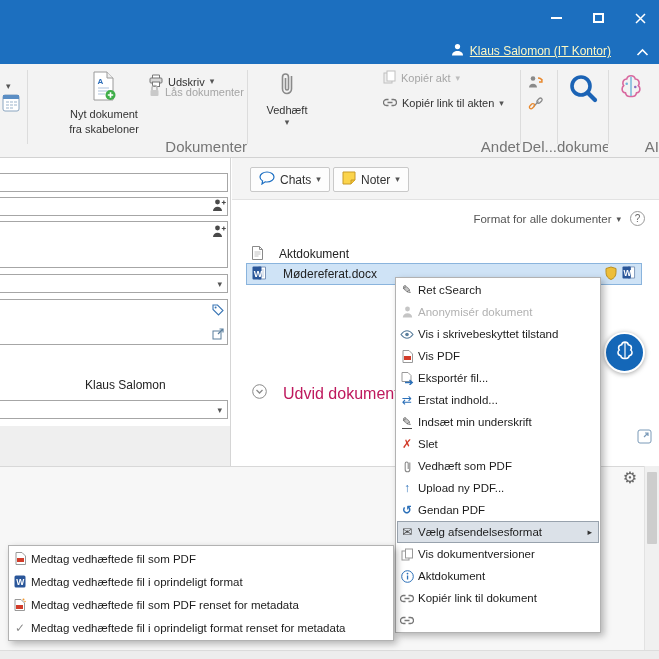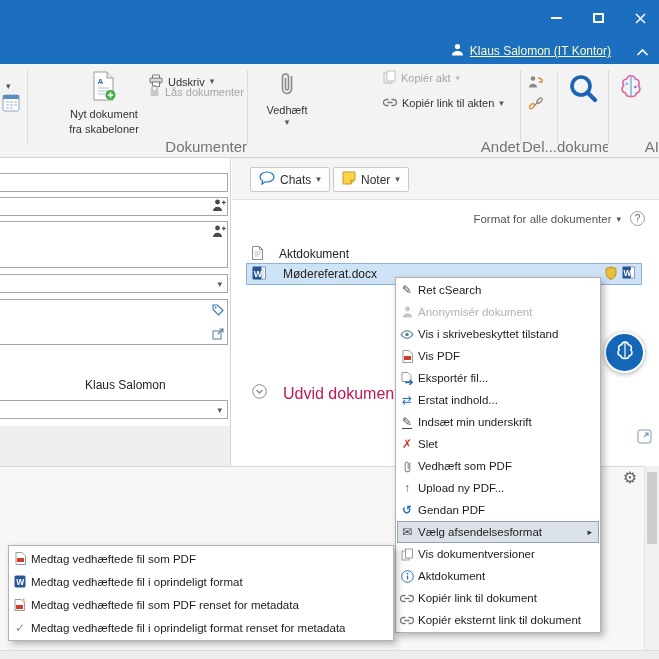--- a/index.html
+++ b/index.html
@@ -412,21 +412,20 @@
           </svg>
         </span>
       <span>Kopiér link til dokument</span>
     </div>
     <div class="mitem">
       <span class="ic">
           <svg width="14" height="9" viewBox="0 0 14 9">
             <path d="M5.5 1.5H3.5a3 3 0 000 6h2M8.5 1.5h2a3 3 0 010 6h-2M4.5 4.5h5" fill="none" stroke="#777" stroke-width="1.3"></path>
           </svg>
         </span>
-      <span>Kopiér eksternt link til dokument</span>
     </div>
   </div>
 
   <div class="menu sub" style="left:8px;top:545px;width:386px;z-index:50">
     <div class="mitem">
       <span class="ic">
           <svg width="11" height="13" viewBox="0 0 11 13">
             <path d="M1 .5h6l3.5 3.5v8.5H1z" fill="#fff" stroke="#999"></path>
             <rect x="2" y="6" width="7" height="4" fill="#d23c2a"></rect>
           </svg>

